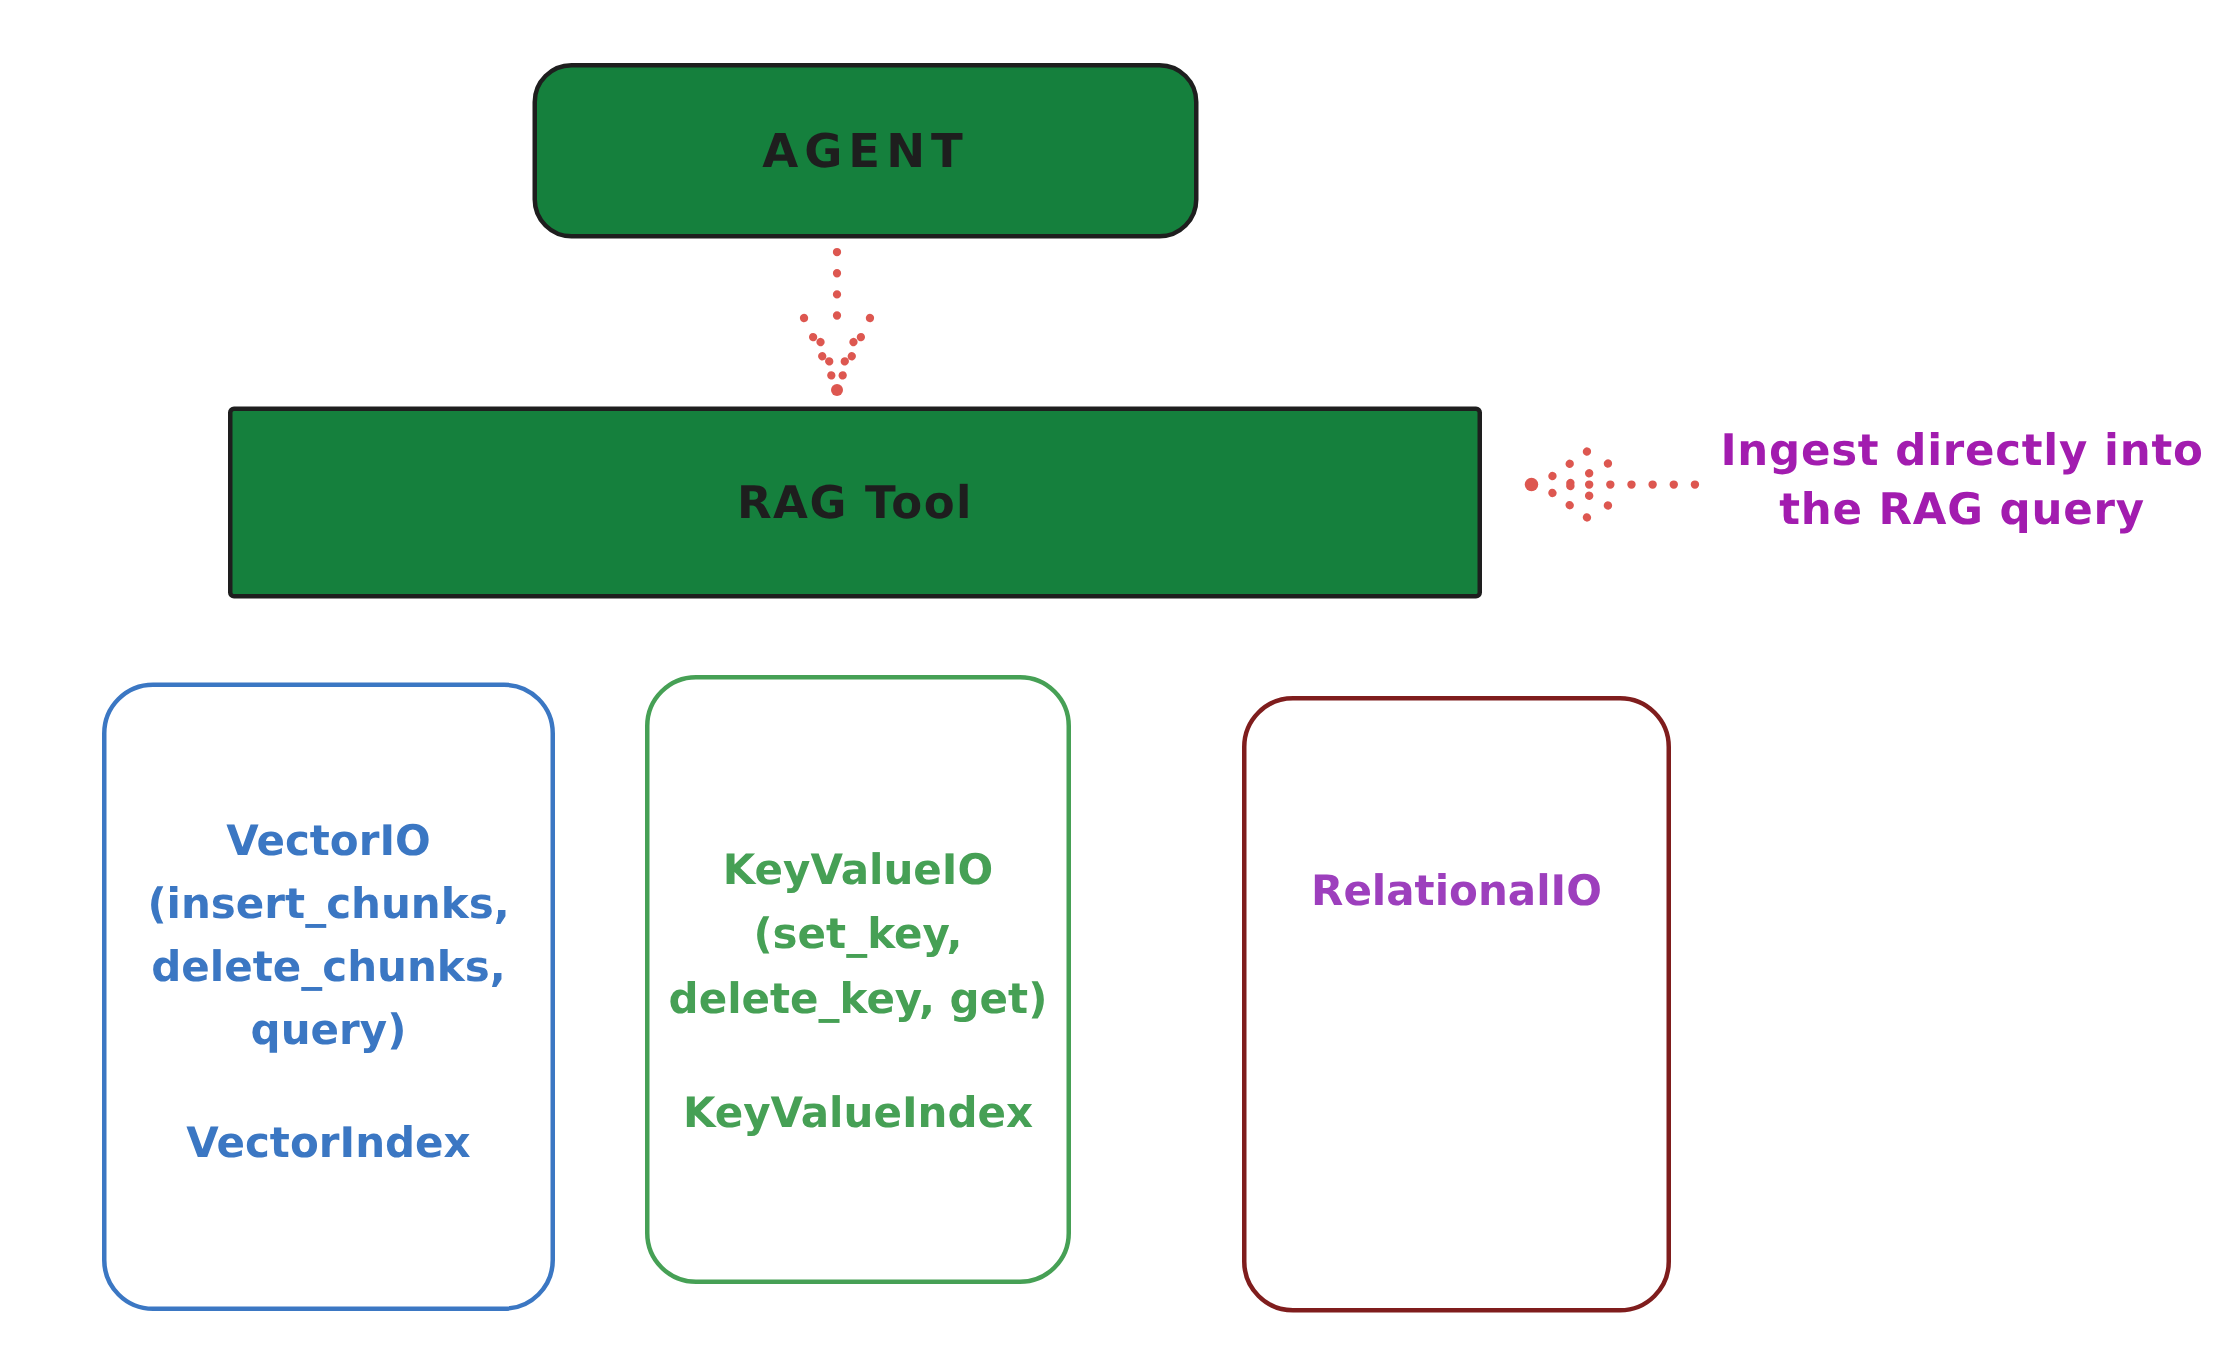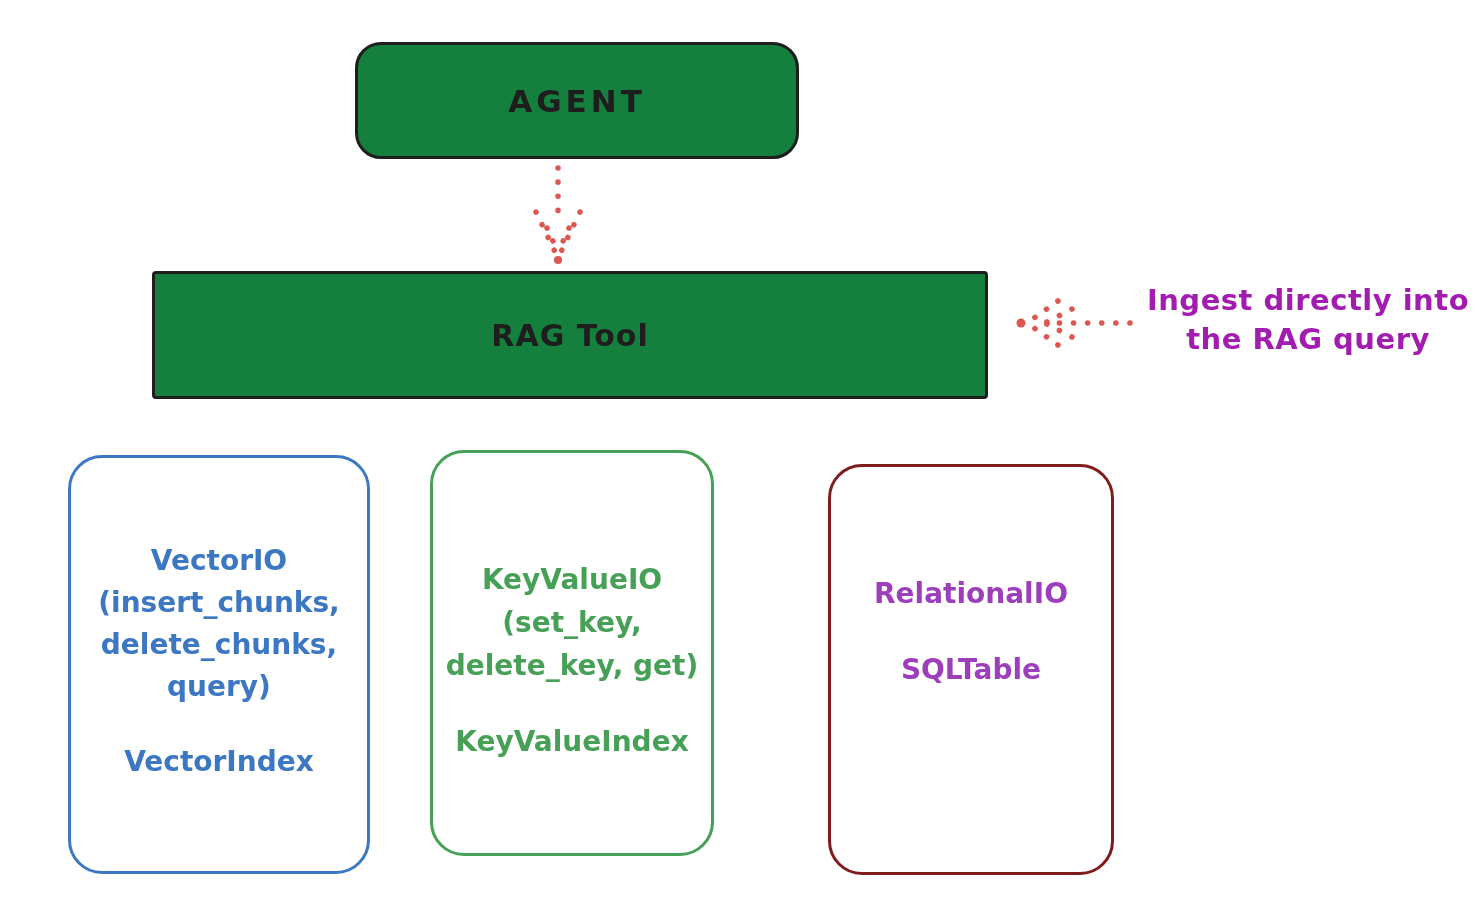--- a/index.html
+++ b/index.html
@@ -173,16 +173,15 @@
       <div>(set_key,</div>
       <div>delete_key, get)</div>
     </div>
     <div class="store-index">KeyValueIndex</div>
   </div>
 
   <div class="store store-relational">
     <div class="store-lines">
       <div>RelationalIO</div>
     </div>
-    <div class="store-index">SQLTable</div>
   </div>
 
 </div>
 
 </body></html>

